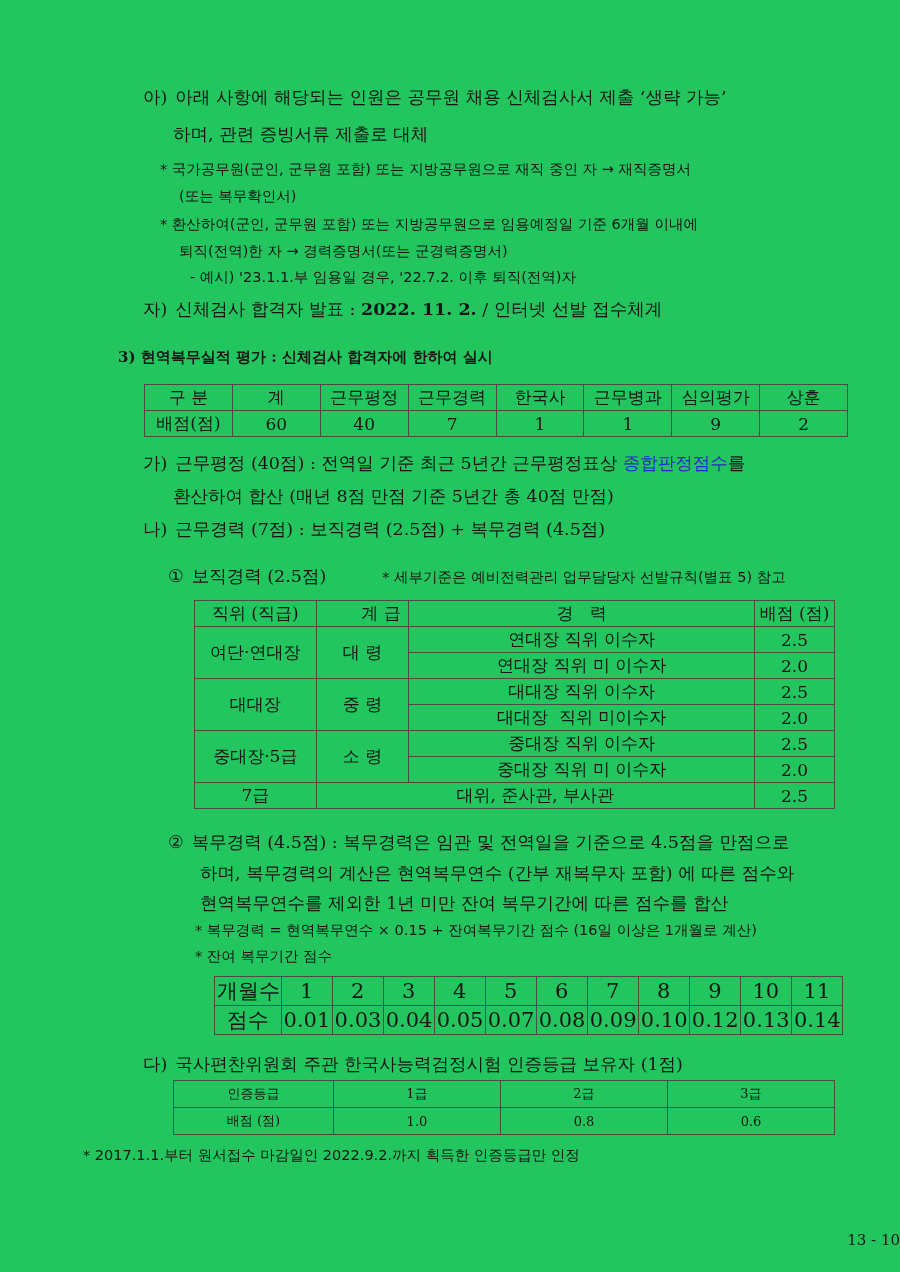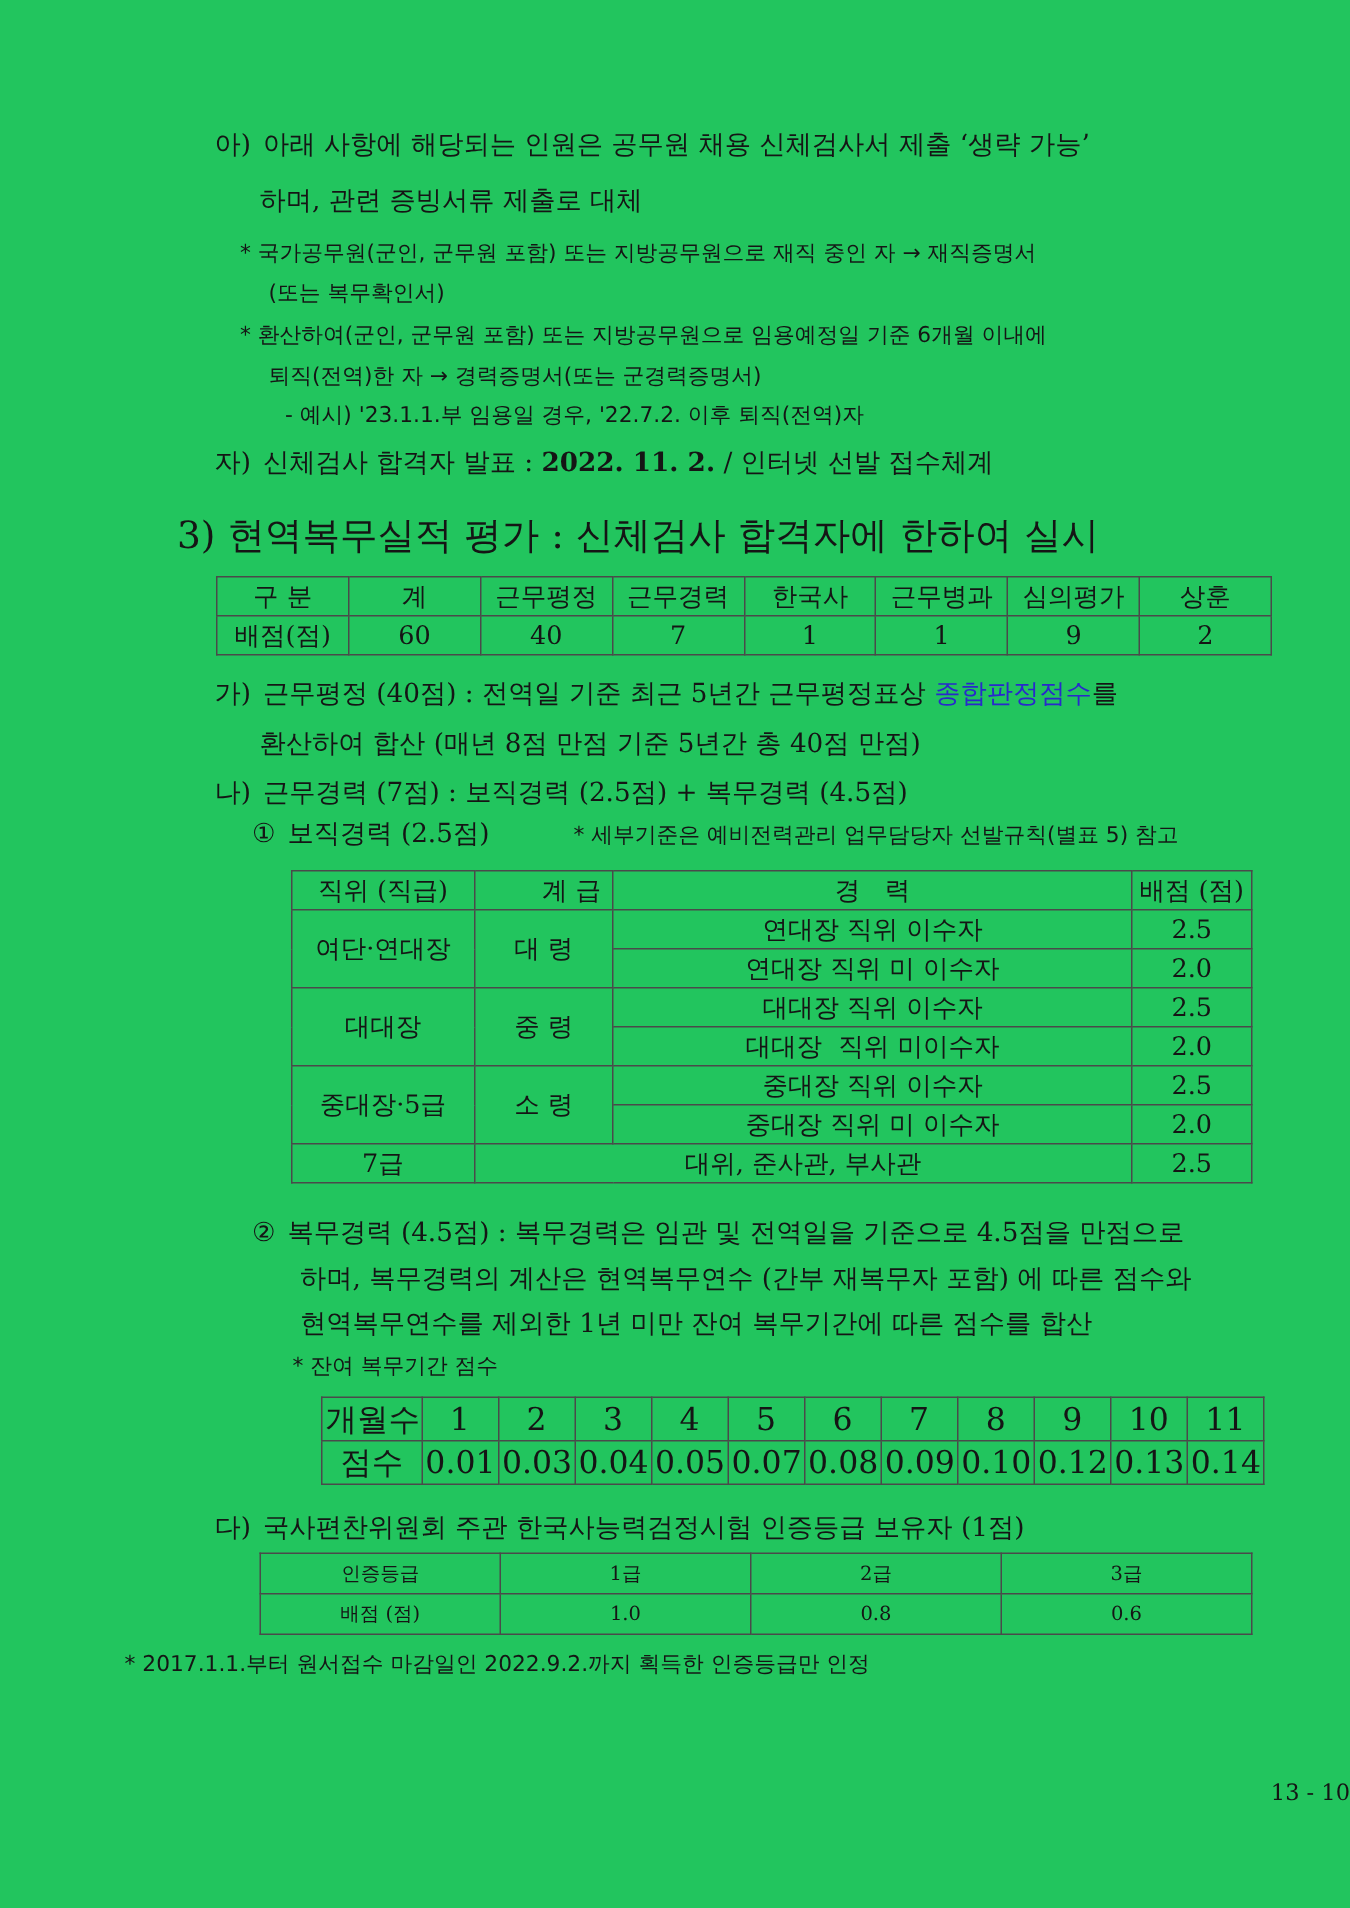--- a/index.html
+++ b/index.html
@@ -15,21 +15,21 @@
     overflow: hidden;
   }
   .line { line-height: 23px; font-size: 17.5px; white-space: pre; }
   .noteline {
     line-height: 20px;
     font-size: 14.5px;
     font-family: "DejaVu Sans", "Liberation Sans", sans-serif;
     white-space: pre;
   }
   .lbl { margin-right: 8px; }
-  .heading { font-weight: normal; font-size: 25px; line-height: 24px; white-space: pre; }
+  .heading { font-weight: bold; font-size: 15px; line-height: 24px; white-space: pre; }
   .bold { font-weight: bold; }
   .blue { color: #2929cc; }
   .inline-note {
     font-family: "DejaVu Sans", "Liberation Sans", sans-serif;
     font-size: 14.5px;
     margin-left: 56px;
   }
   table.tbl { border-collapse: collapse; table-layout: fixed; }
   table.tbl th, table.tbl td {
     border: 1px solid #4a4a4a;
@@ -97,21 +97,21 @@
       <td>2</td>
     </tr>
   </tbody>
     </table>
 
   <div class="line" style="margin-top:15px;margin-left:143px"><span class="lbl">가)</span><span>근무평정 (40점) : 전역일 기준 최근 5년간 근무평정표상 </span><span class="blue">종합판정점수</span><span>를</span></div>
   <div class="line" style="margin-top:10px;margin-left:173px">환산하여 합산 (매년 8점 만점 기준 5년간 총 40점 만점)</div>
 
   <div class="line" style="margin-top:10px;margin-left:143px"><span class="lbl">나)</span><span>근무경력 (7점) : 보직경력 (2.5점) + 복무경력 (4.5점)</span></div>
 
-  <div class="line" style="margin-top:4px;margin-left:168px"><span class="lbl">①</span><span>보직경력 (2.5점)</span><span class="inline-note">* 세부기준은 예비전력관리 업무담당자 선발규칙(별표 5) 참고</span></div>
+  <div class="line" style="margin-top:24px;margin-left:168px"><span class="lbl">①</span><span>보직경력 (2.5점)</span><span class="inline-note">* 세부기준은 예비전력관리 업무담당자 선발규칙(별표 5) 참고</span></div>
 
   <table class="tbl t2">
     <tbody>
         <tr>
       <th class="c1">직위 (직급)</th>
       <th class="c2">계 급</th>
       <th class="c3">경   력</th>
       <th class="c4">배점 (점)</th>
     </tr>
     <tr>
@@ -148,20 +148,21 @@
       <td>7급</td>
       <td colspan="2">대위, 준사관, 부사관</td>
       <td>2.5</td>
     </tr>
   </tbody>
     </table>
 
   <div class="line" style="margin-top:22px;margin-left:168px"><span class="lbl">②</span><span>복무경력 (4.5점) : 복무경력은 임관 및 전역일을 기준으로 4.5점을 만점으로</span></div>
   <div class="line" style="margin-top:8px;margin-left:200px">하며, 복무경력의 계산은 현역복무연수 (간부 재복무자 포함) 에 따른 점수와</div>
   <div class="line" style="margin-top:7px;margin-left:200px">현역복무연수를 제외한 1년 미만 잔여 복무기간에 따른 점수를 합산</div>
+  <div class="noteline" style="margin-top:5px;margin-left:195px">* 복무경력 = 현역복무연수 × 0.15 + 잔여복무기간 점수 (16일 이상은 1개월로 계산)</div>
   <div class="noteline" style="margin-top:6px;margin-left:195px">* 잔여 복무기간 점수</div>
 
   <table class="tbl t3">
     <tbody>
         <tr>
       <th class="m0">개월수</th>
       <td>1</td>
       <td>2</td>
       <td>3</td>
       <td>4</td>

